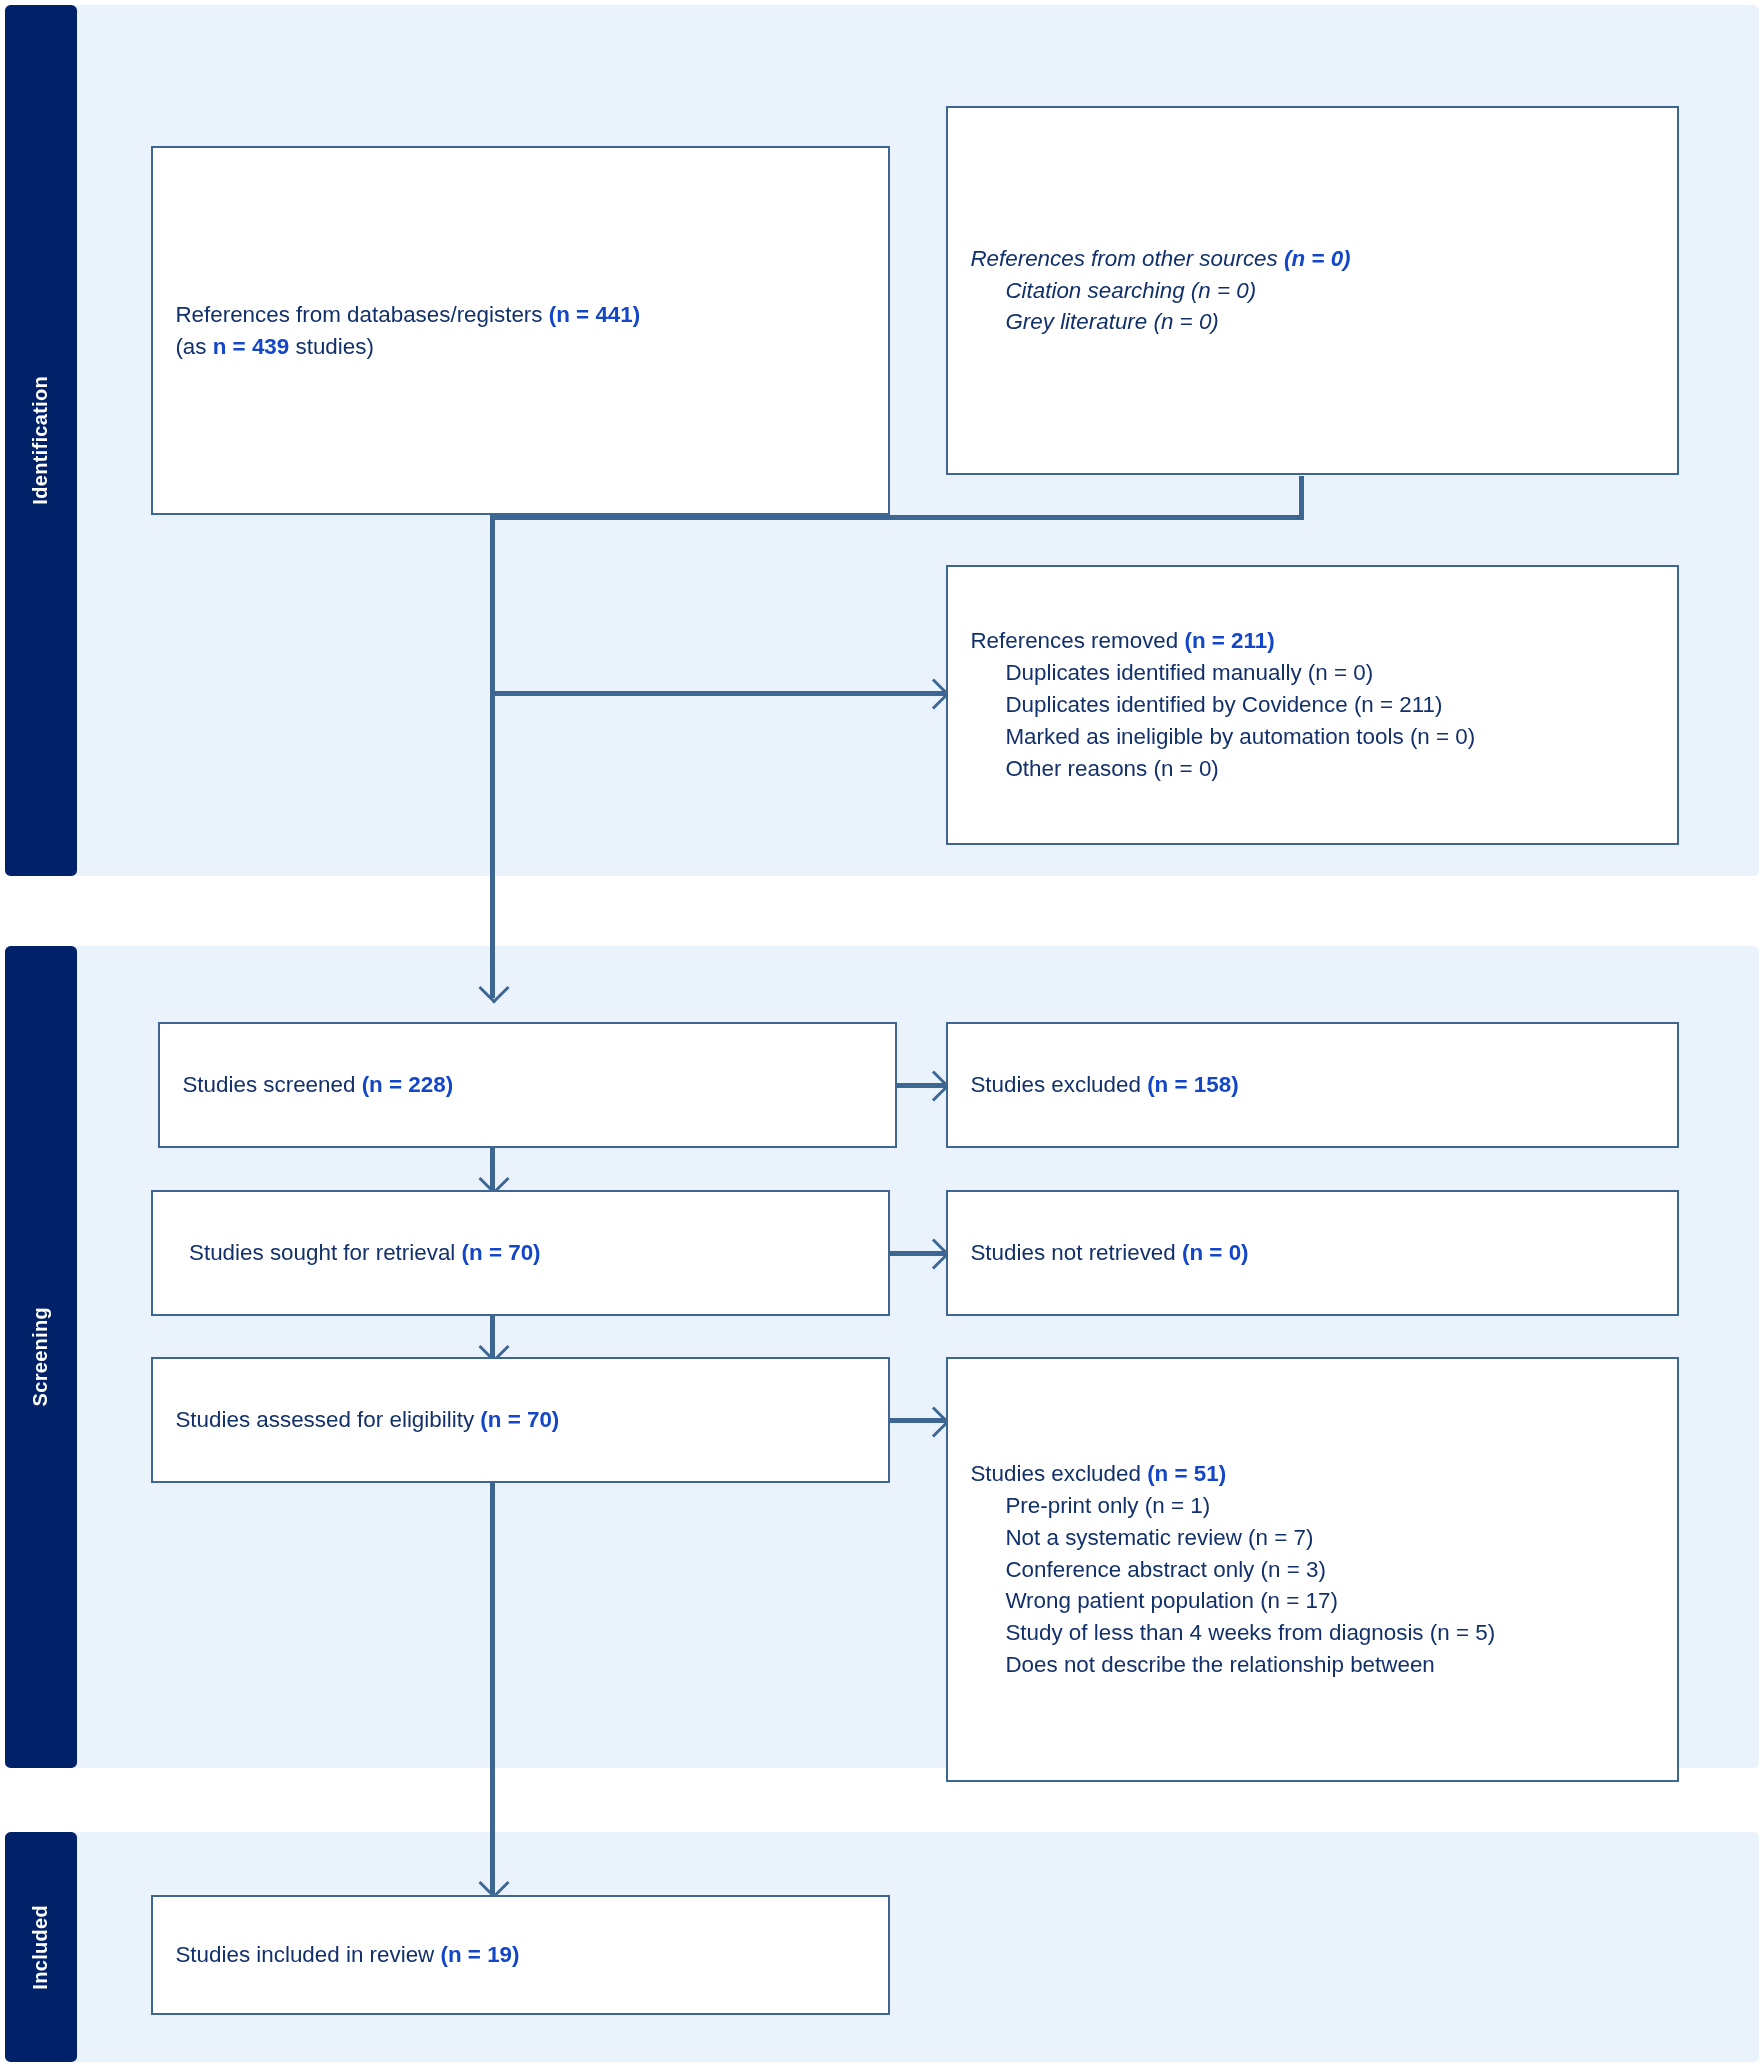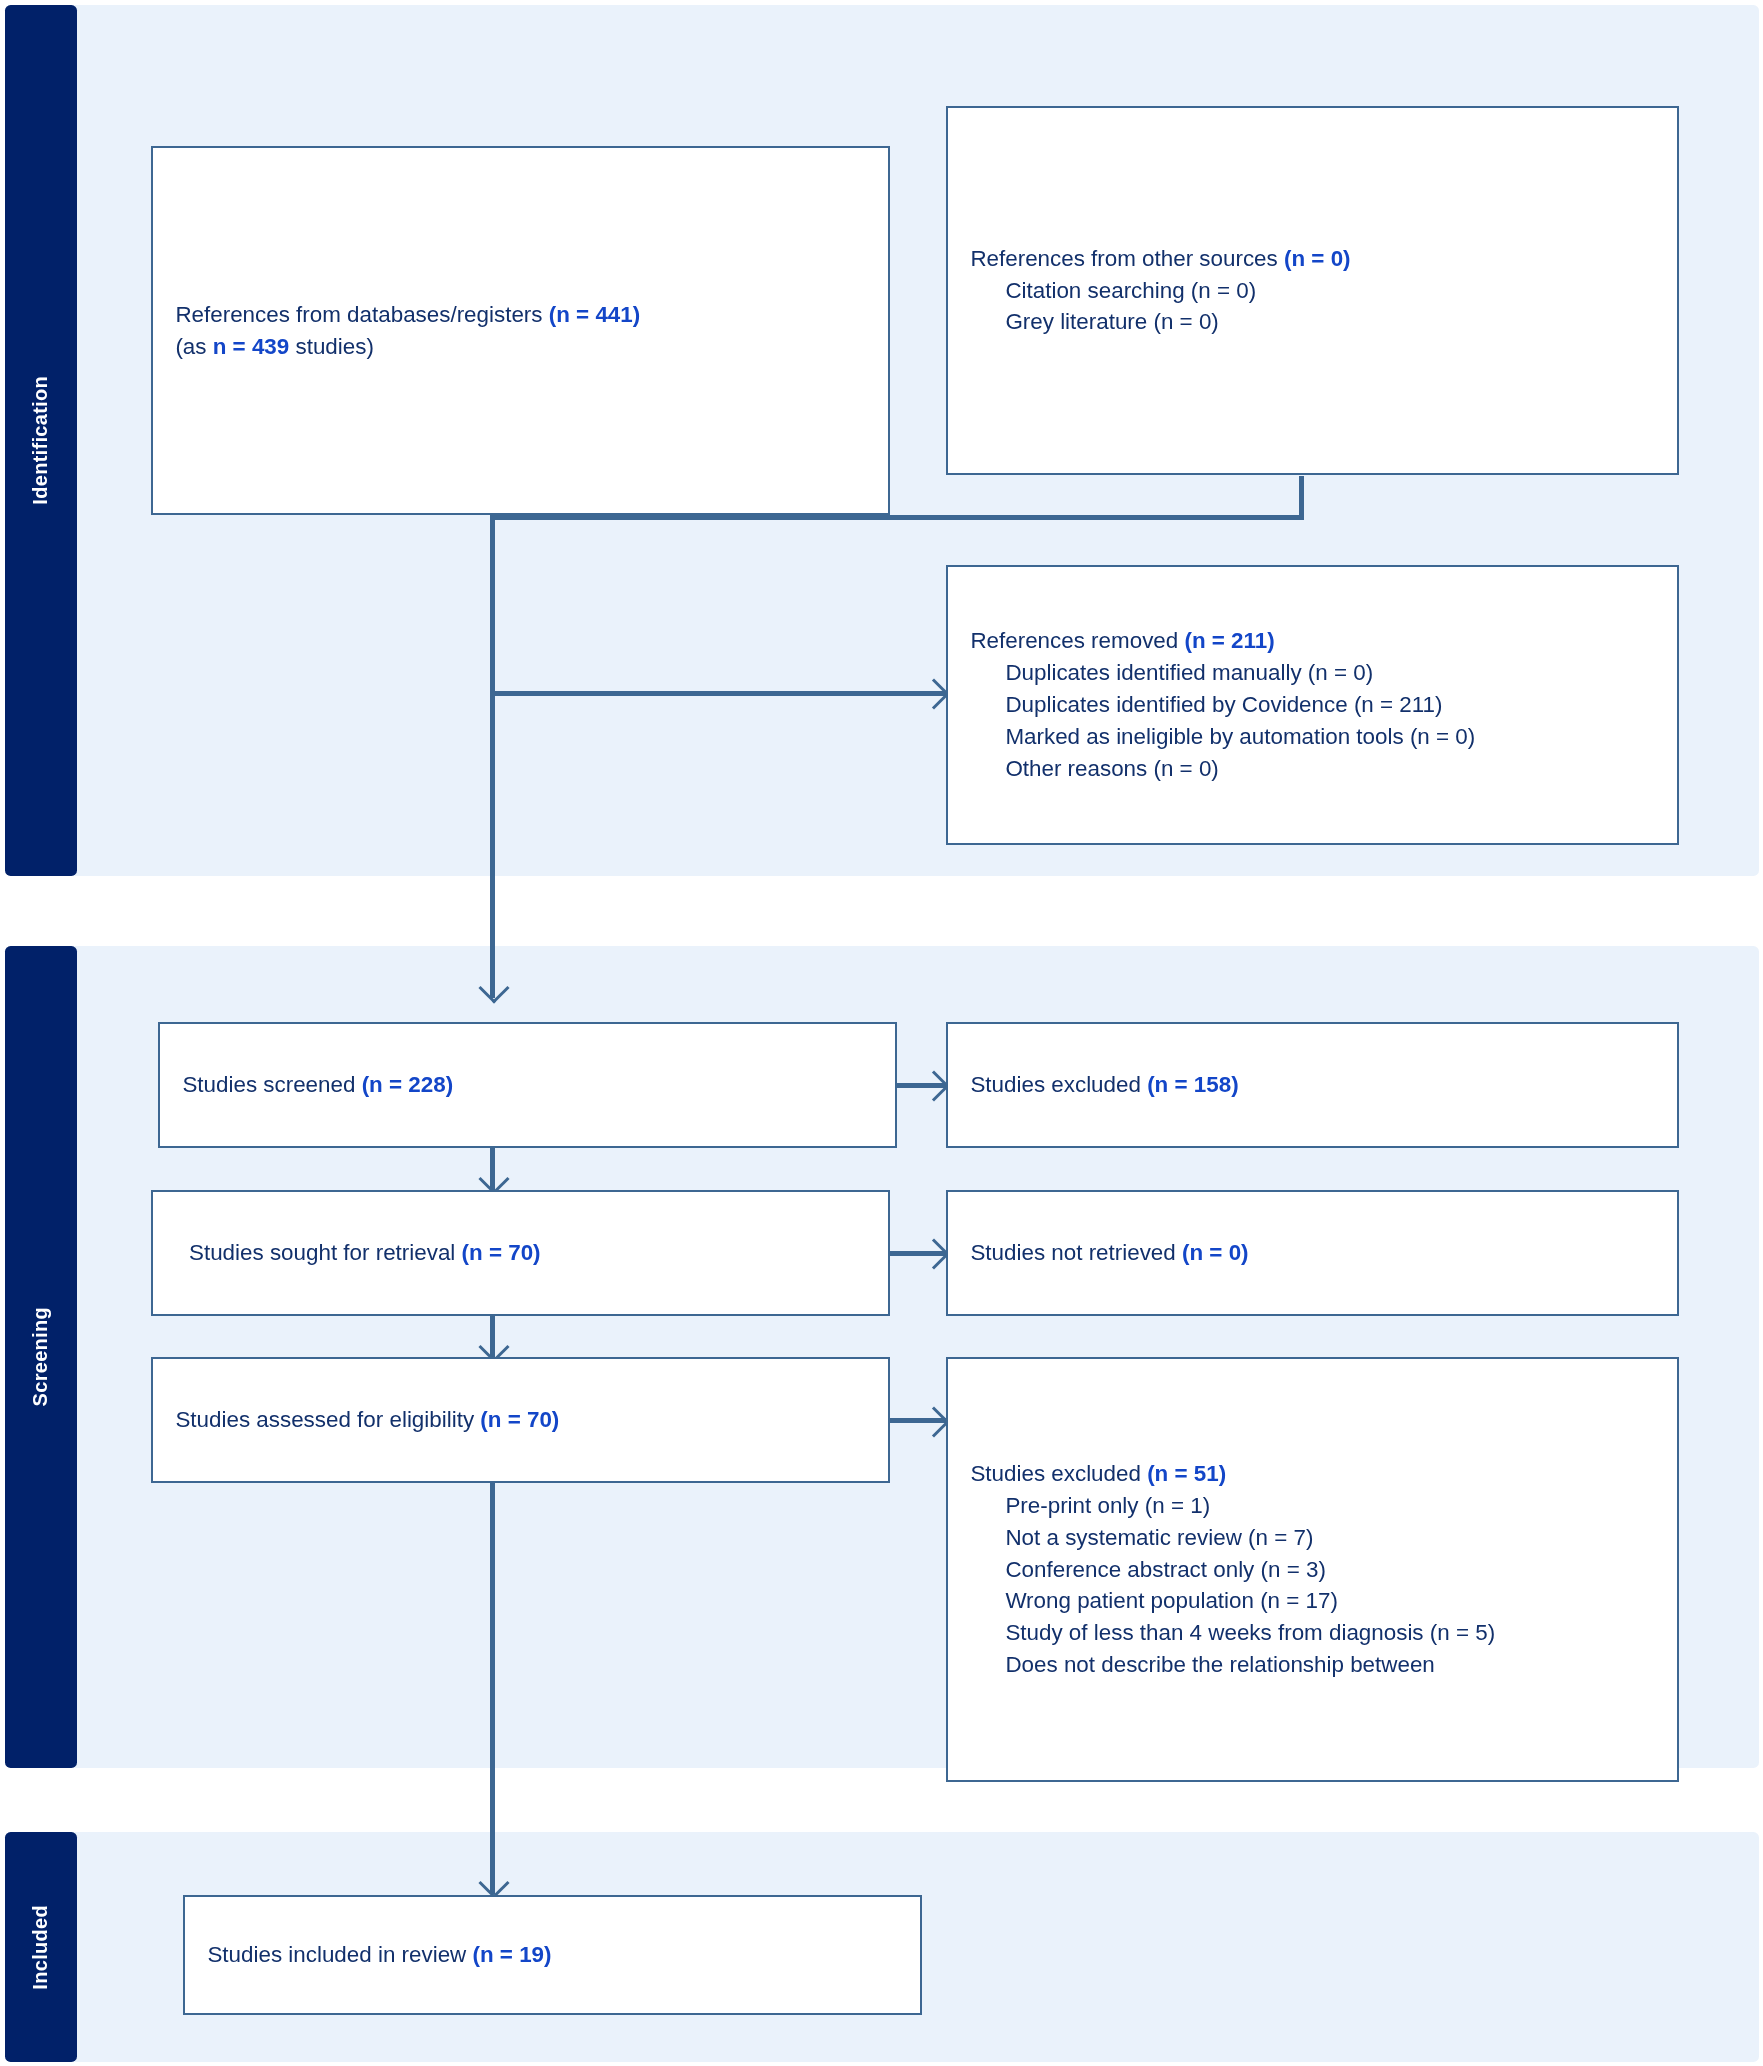--- a/index.html
+++ b/index.html
@@ -70,29 +70,29 @@
   }
   .fbox-line.indent { padding-left: 35px; }
   .fbox-line.hang   { padding-left: 0px; }
   .strong-n {
     font-weight: bold;
     color: #1346c8;
   }
 
   
   .box-db        { left: 151px;  top: 106px;  width: 739px; height: 369px; margin-top: 40px; }
-  .box-other     { left: 946px; top: 106px;  width: 733px; height: 369px; }
+  .box-other     { left: 946px; top: 106px;  width: 733px; height: 369px; font-style: italic; }
   .box-removed   { left: 946px; top: 565px; width: 733px; height: 280px; }
   .box-screened  { left: 158px;  top: 1022px; width: 739px; height: 126px; }
   .box-excl1     { left: 946px; top: 1022px; width: 733px; height: 126px; }
   .box-sought    { left: 151px;  top: 1190px; width: 739px; height: 126px; padding-left: 36px; }
   .box-notretr   { left: 946px; top: 1190px; width: 733px; height: 126px; }
   .box-assessed  { left: 151px;  top: 1357px; width: 739px; height: 126px; }
   .box-excl2     { left: 946px; top: 1357px; width: 733px; height: 425px; }
-  .box-included  { left: 151px;  top: 1895px; width: 739px; height: 120px; margin-left: 32px; }
+  .box-included  { left: 151px;  top: 1895px; width: 739px; height: 120px; }
 
   
   .conn {
     position: absolute;
     background: #3d6792;
   }
   .vline { width: 4.5px; }
   .hline { height: 4.5px; }
   
   .chev {

